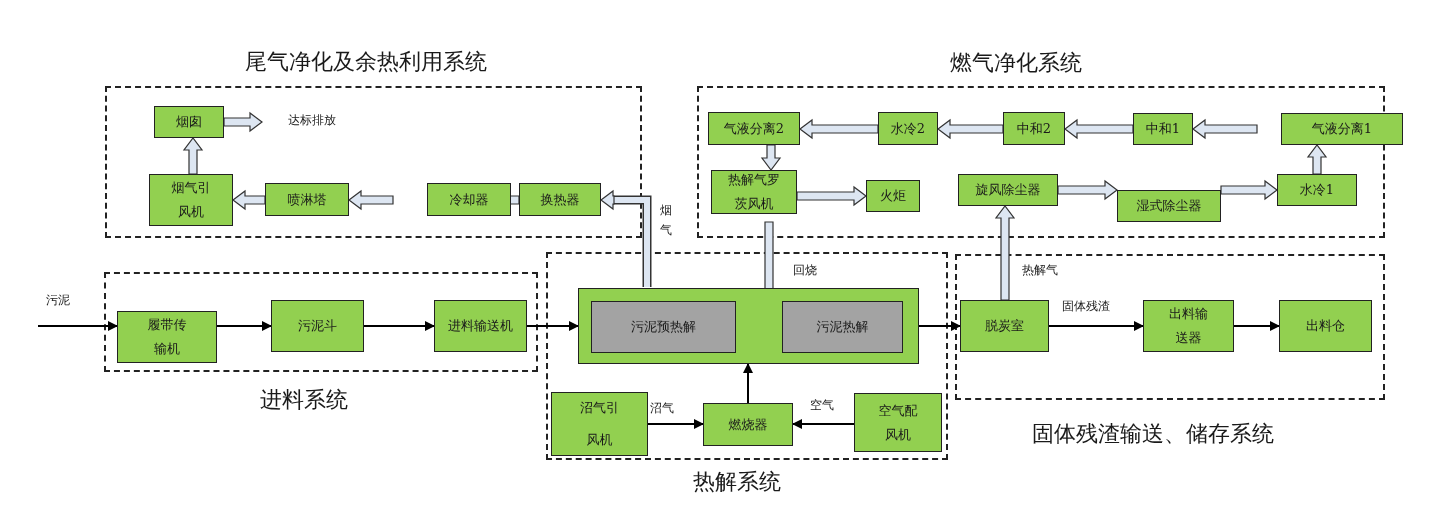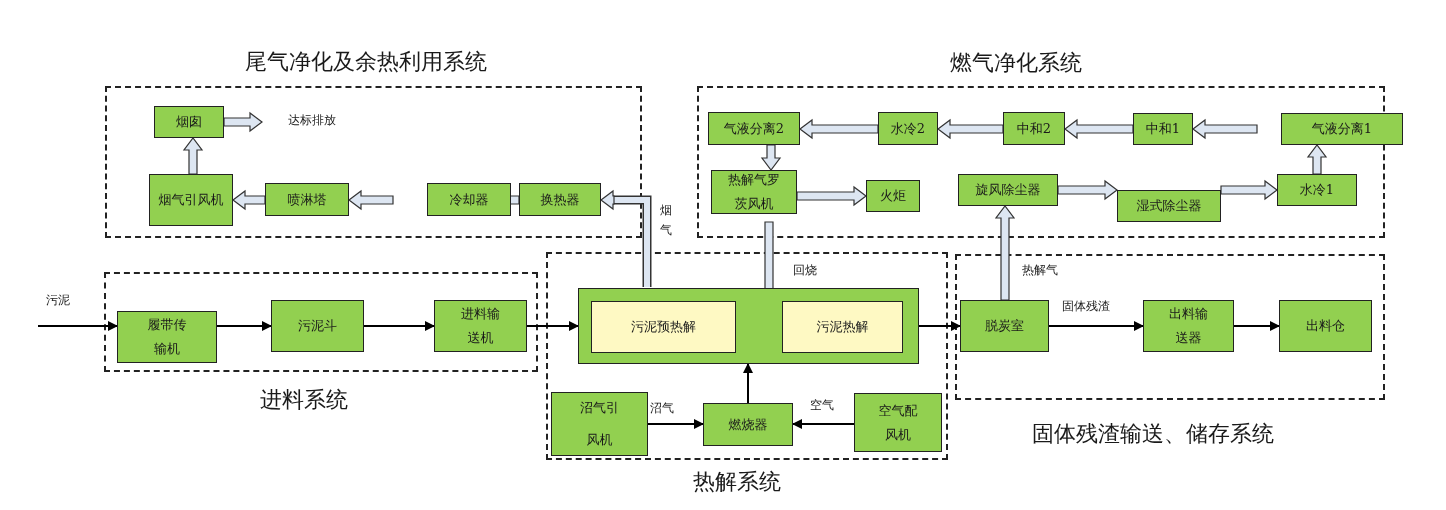--- a/index.html
+++ b/index.html
@@ -4,21 +4,21 @@
 <style>
   html, body { margin:0; padding:0; background:#ffffff; }
   body { width:1446px; height:510px; position:relative; overflow:hidden;
          font-family:"DejaVu Serif","Liberation Serif",serif; color:#1a1a1a; }
   svg.wires { position:absolute; left:0; top:0; width:1446px; height:510px; }
   .group { position:absolute; border:2px dashed #222; box-sizing:border-box; }
   .gtitle { position:absolute; font-size:22px; white-space:nowrap; }
   .box { position:absolute; background:#92d050; border:1.5px solid #222; box-sizing:border-box;
          display:flex; align-items:center; justify-content:center; text-align:center;
          font-size:13px; line-height:24px; }
-  .box.inner { background:#fef9c3; }
+  .box.inner { background:#a3a3a3; }
   .lbl { position:absolute; font-size:12px; white-space:nowrap; }
 </style>
 </head>
 <body>
 
 <div class="group" style="left:105px;top:86px;width:537px;height:152px;"></div>
 <div class="group" style="left:697px;top:86px;width:688px;height:152px;"></div>
 <div class="group" style="left:104px;top:272px;width:434px;height:100px;"></div>
 <div class="group" style="left:546px;top:252px;width:402px;height:208px;"></div>
 <div class="group" style="left:955px;top:254px;width:430px;height:146px;"></div>
@@ -65,21 +65,21 @@
       <line x1="919" y1="326" x2="960" y2="326" marker-end="url(#solid)"></line>
       <line x1="1049" y1="326" x2="1143" y2="326" marker-end="url(#solid)"></line>
       <line x1="1234" y1="326" x2="1279" y2="326" marker-end="url(#solid)"></line>
       <line x1="648" y1="424" x2="703" y2="424" marker-end="url(#solid)"></line>
       <line x1="854" y1="424" x2="793" y2="424" marker-end="url(#solid)"></line>
       <line x1="748" y1="403" x2="748" y2="364" marker-end="url(#solid)"></line>
     </g>
 </svg>
 
 <div class="box" style="left:154px;top:106px;width:70px;height:32px;">烟囱</div>
-<div class="box" style="left:149px;top:174px;width:84px;height:52px;flex-direction:row;">
+<div class="box" style="left:149px;top:174px;width:84px;height:52px;flex-direction:column;">
     <span>烟气引</span>
     <span>风机</span>
   </div>
 <div class="box" style="left:265px;top:183px;width:84px;height:33px;">喷淋塔</div>
 <div class="box" style="left:393px;top:183px;width:84px;height:33px;margin-left:34px;">冷却器</div>
 <div class="box" style="left:519px;top:183px;width:82px;height:33px;">换热器</div>
 
 <div class="box" style="left:708px;top:112px;width:92px;height:33px;">气液分离2</div>
 <div class="box" style="left:878px;top:112px;width:60px;height:33px;">水冷2</div>
 <div class="box" style="left:1003px;top:112px;width:62px;height:33px;">中和2</div>
@@ -93,21 +93,21 @@
 <div class="box" style="left:958px;top:174px;width:100px;height:32px;text-align:right;">旋风除尘器</div>
 <div class="box" style="left:1117px;top:190px;width:104px;height:32px;">湿式除尘器</div>
 <div class="box" style="left:1277px;top:174px;width:80px;height:32px;">水冷1</div>
 
 <div class="lbl" style="left:46px;top:292px;">污泥</div>
 <div class="box" style="left:117px;top:300px;width:100px;height:52px;flex-direction:column;margin-top:11px;">
     <span>履带传</span>
     <span>输机</span>
   </div>
 <div class="box" style="left:271px;top:300px;width:93px;height:52px;">污泥斗</div>
-<div class="box" style="left:434px;top:300px;width:93px;height:52px;flex-direction:column;">
+<div class="box" style="left:434px;top:300px;width:93px;height:52px;">
     <span>进料输</span>
     <span>送机</span>
   </div>
 
 <div class="box" style="left:578px;top:288px;width:341px;height:76px;"></div>
 <div class="box inner" style="left:591px;top:301px;width:145px;height:52px;">污泥预热解</div>
 <div class="box inner" style="left:782px;top:301px;width:121px;height:52px;">污泥热解</div>
 <div class="lbl" style="left:660px;top:200px;width:16px;line-height:20px;white-space:normal;">烟<br>气</div>
 <div class="lbl" style="left:793px;top:262px;">回烧</div>
 <div class="box" style="left:551px;top:392px;width:97px;height:64px;flex-direction:column;gap:8px;">

